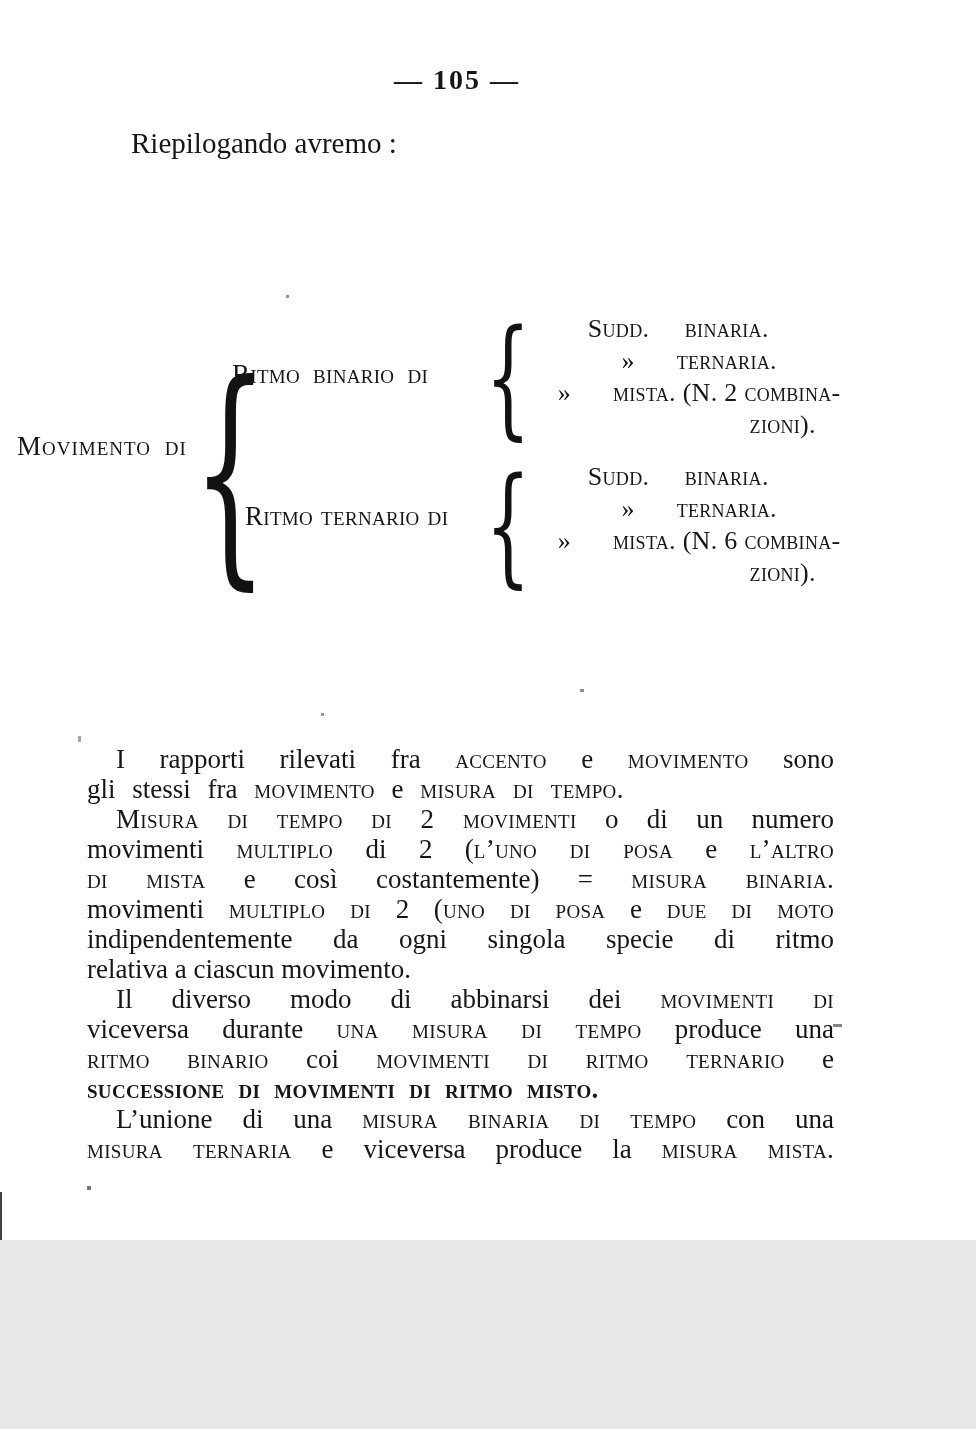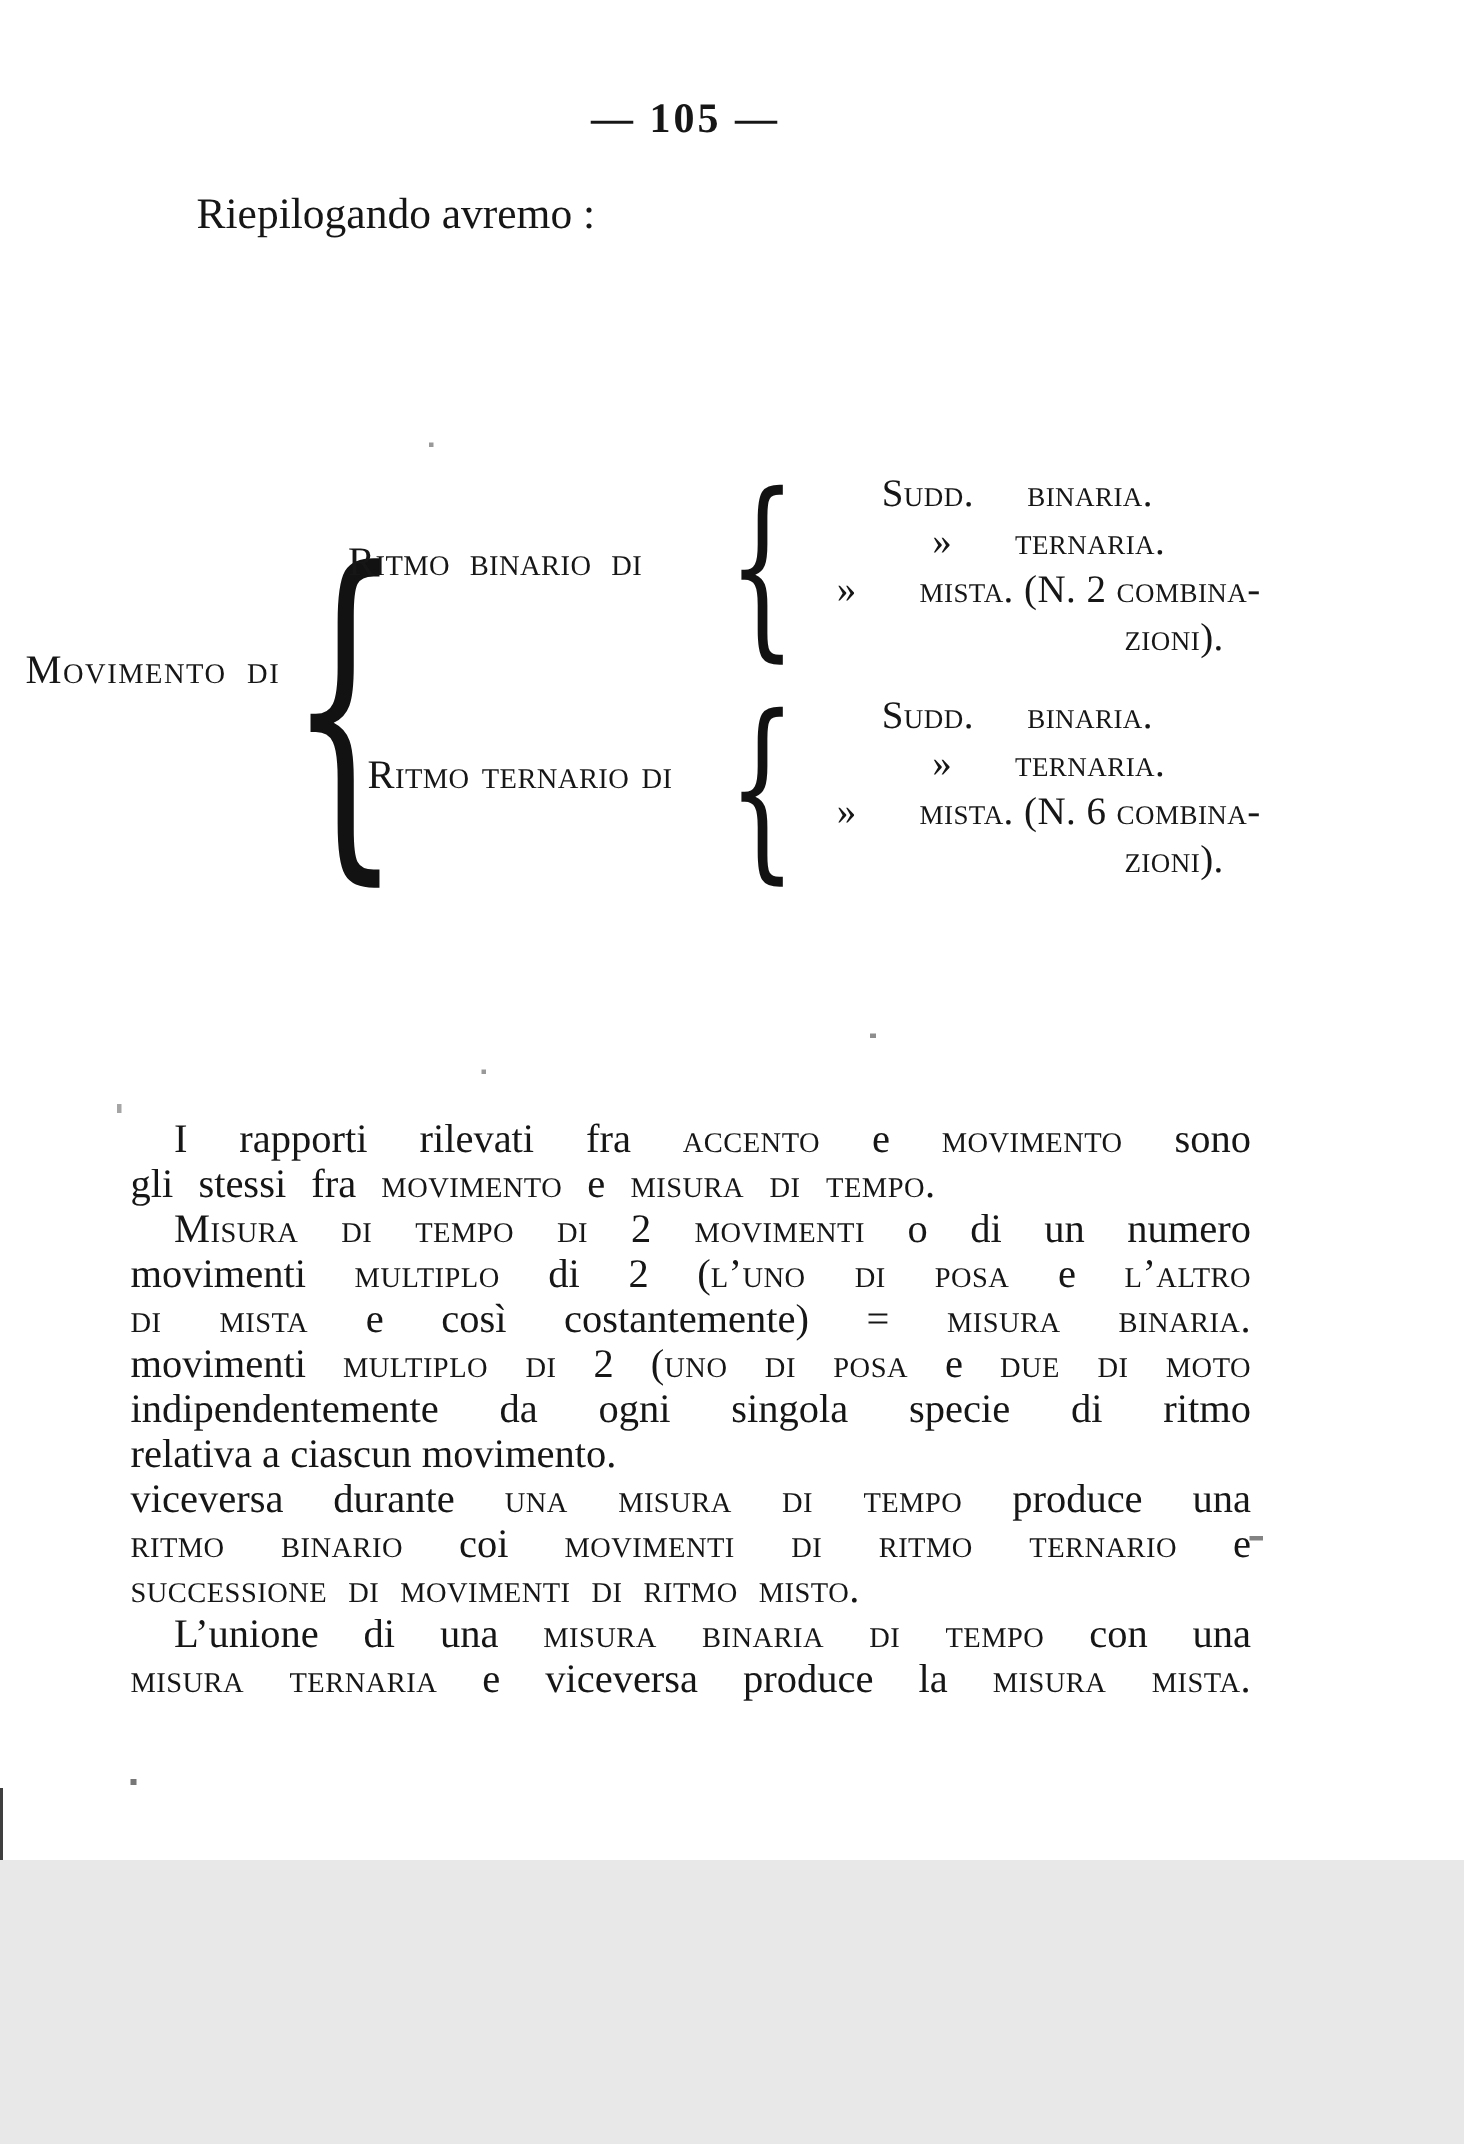--- a/index.html
+++ b/index.html
@@ -93,23 +93,24 @@
 
   <div class="body-text" id="body-text">
       <div class="line indent just"><span>I rapporti rilevati fra </span><span class="sc">accento</span><span> e </span><span class="sc">movimento</span><span> sono</span></div>
       <div class="line" style="word-spacing: 10px;"><span>gli stessi fra </span><span class="sc">movimento</span><span> e </span><span class="sc">misura di tempo.</span></div>
       <div class="line indent just"><span class="sc">Misura di tempo di 2 movimenti</span><span> o di un numero</span></div>
       <div class="line just"><span>movimenti </span><span class="sc">multiplo</span><span> di 2 (</span><span class="sc">l’uno di posa</span><span> e </span><span class="sc">l’altro</span></div>
       <div class="line just"><span class="sc">di mista</span><span> e così costantemente) = </span><span class="sc">misura binaria.</span></div>
       <div class="line just"><span>movimenti </span><span class="sc">multiplo di</span><span> 2 (</span><span class="sc">uno di posa</span><span> e </span><span class="sc">due di moto</span></div>
       <div class="line just"><span>indipendentemente da ogni singola specie di ritmo</span></div>
       <div class="line"><span>relativa a ciascun movimento.</span></div>
+      <div class="line indent just"><span>Il diverso modo di abbinarsi dei </span><span class="sc">movimenti di</span></div>
       <div class="line just"><span>viceversa durante </span><span class="sc">una misura di tempo</span><span> produce una</span></div>
       <div class="line just"><span class="sc">ritmo binario</span><span> coi </span><span class="sc">movimenti di ritmo ternario</span><span> e</span></div>
-      <div class="line" style="word-spacing: 7px;"><span class="sc">successione di movimenti di ritmo misto.</span></div>
+      <div class="line" style="word-spacing: 7px; font-weight: bold;"><span class="sc">successione di movimenti di ritmo misto.</span></div>
       <div class="line indent just"><span>L’unione di una </span><span class="sc">misura binaria di tempo</span><span> con una</span></div>
       <div class="line just"><span class="sc">misura ternaria</span><span> e viceversa produce la </span><span class="sc">misura mista.</span></div>
     </div>
 
   <div class="artifact" style="left:0;top:1192px;width:2px;height:237px;opacity:.85"></div>
   <div class="artifact" style="left:0;top:1345px;width:4px;height:46px;opacity:.9"></div>
   <div class="artifact" style="left:0;top:1420px;width:28px;height:6px;opacity:.8"></div>
   <div class="artifact" style="left:34px;top:1423px;width:12px;height:4px;opacity:.6"></div>
   <div class="artifact" style="left:87px;top:1186px;width:4px;height:4px;opacity:.6"></div>
   <div class="artifact" style="left:833px;top:1024px;width:9px;height:3px;opacity:.55"></div>

